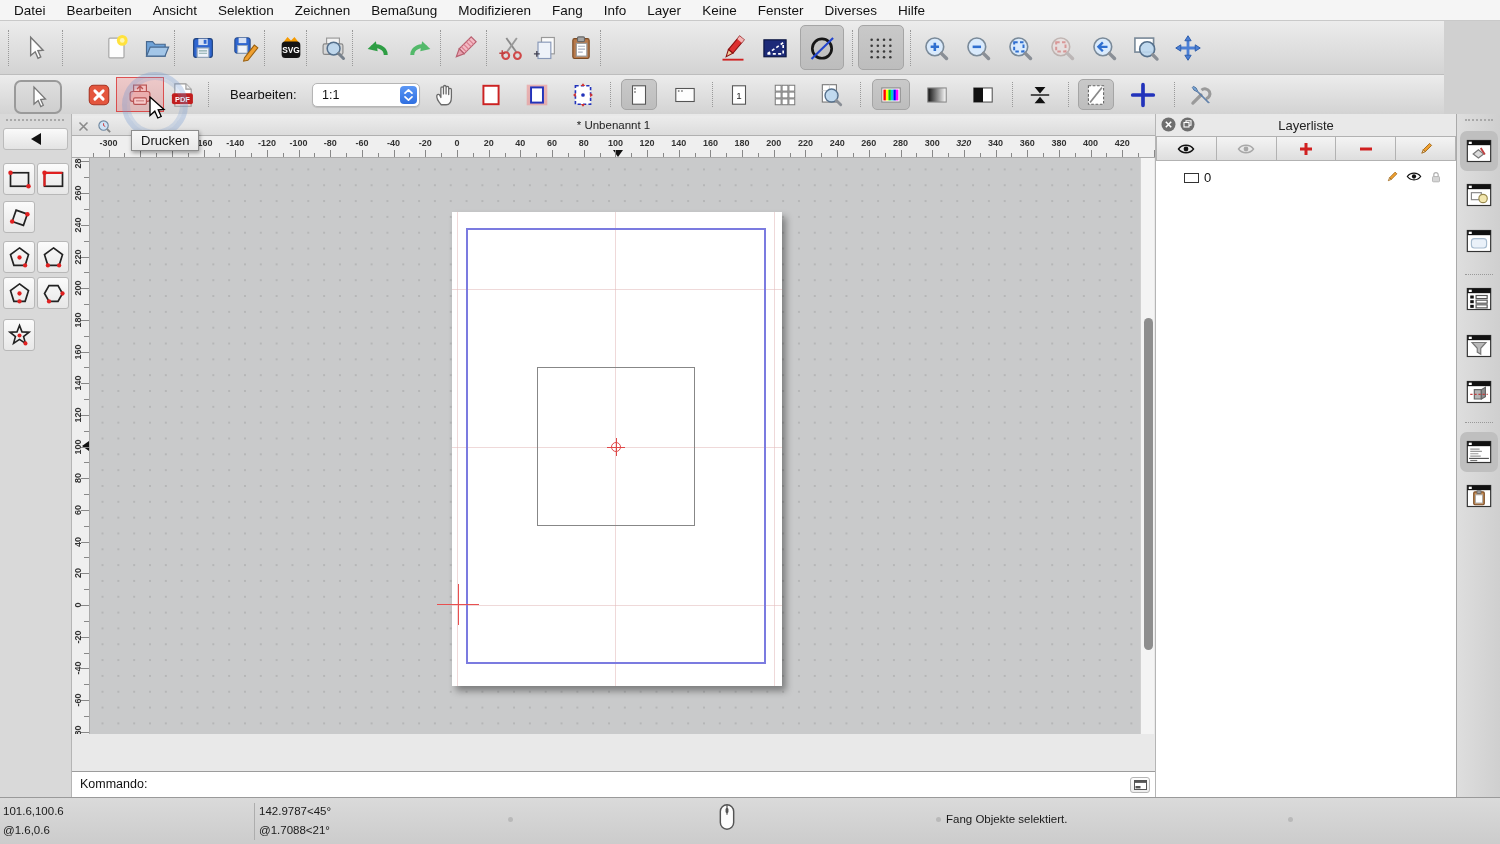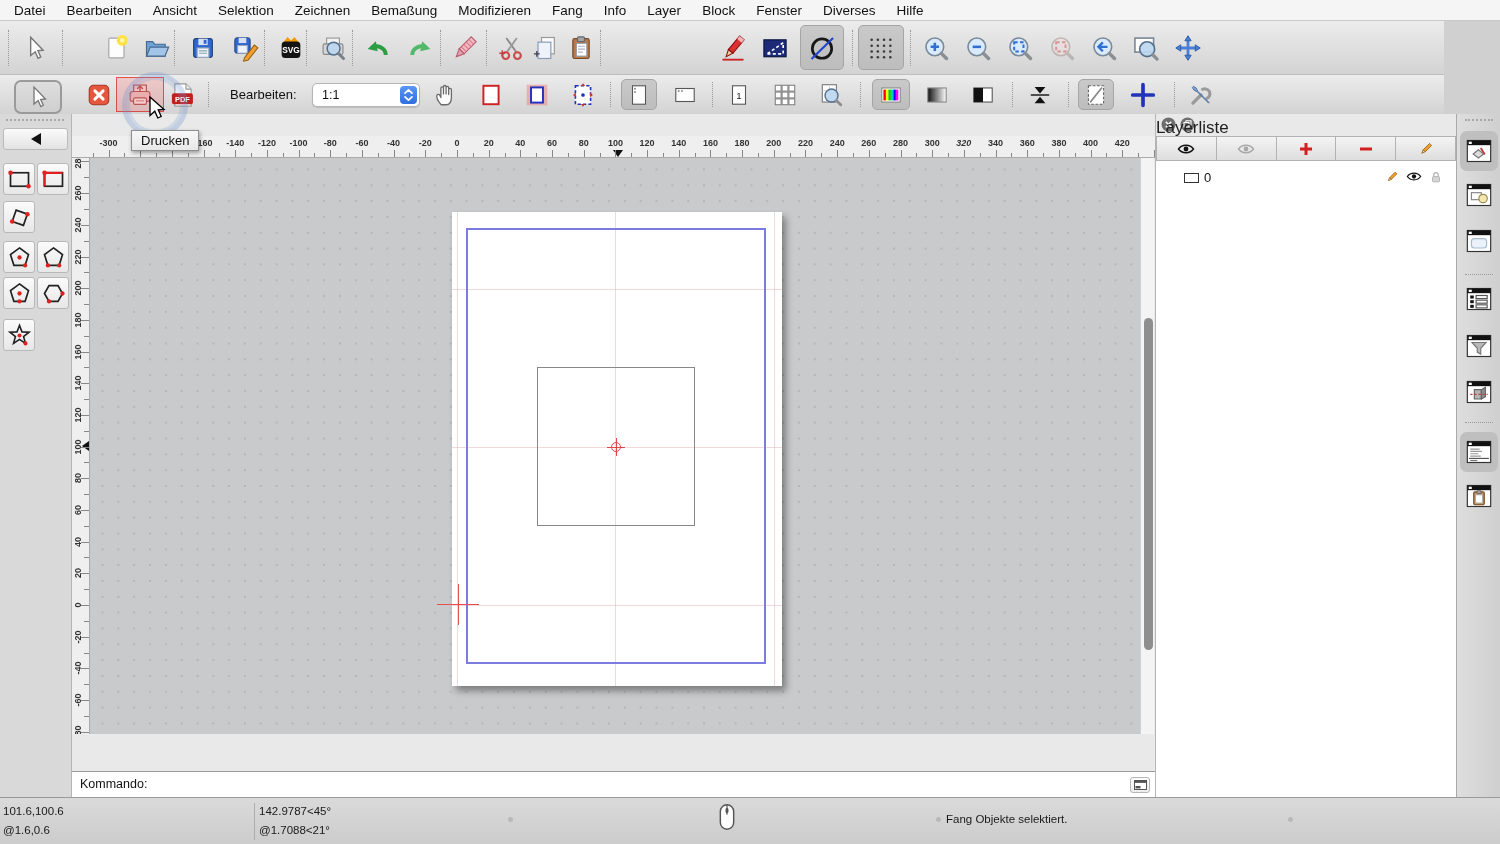--- a/index.html
+++ b/index.html
@@ -78,21 +78,21 @@
   .vthumb{position:absolute;left:2.5px;top:160px;width:9px;height:332px;background:#8e8e8e;border-radius:5px}
   .gridbar{position:absolute;left:0;top:620px;width:1083px;height:17px;background:#fff;border-top:1px solid #c2c2c2;box-sizing:border-box;font-size:12px;color:#111;text-align:right;padding-right:8px;line-height:16px}
   .cmdhist{position:absolute;left:0;top:637px;width:1083px;height:20px;background:#fff;border-top:1px solid #c9c9c9;box-sizing:border-box;font-size:12.5px;color:#2222cc;padding-left:8px;line-height:20px}
   .cmdhist .lbl{font-style:italic}
   .cmdinput{position:absolute;left:0;top:657px;width:1083px;height:26px;background:#fff;border-top:1px solid #9c9c9c;box-sizing:border-box;font-size:12.5px;color:#111;padding-left:8px;line-height:25px}
   .cmdwinbtn{position:absolute;right:5px;top:5px;width:20px;height:16px;background:linear-gradient(#fdfdfd,#ededed);border:1px solid #b5b5b5;border-radius:3px;padding:0;display:flex;align-items:center;justify-content:center}
 
   
   .layerpanel{position:absolute;left:1155px;top:0;width:301px;height:683px;background:#e9e9e9;border-left:1px solid #b5b5b5;box-sizing:border-box}
   .lp-titlebar{position:absolute;left:0;top:0;width:100%;height:22px}
-  .lp-title{position:absolute;left:0;right:0;top:4px;font-size:17px;color:#222}
+  .lp-title{position:absolute;left:0;right:0;top:4px;text-align:center;font-size:13px;color:#222}
   .wbtn{position:absolute;top:3px;width:15px;height:15px;border:none;background:none;padding:0}
   .lp-toolrow{position:absolute;left:0;top:22px;width:100%;height:25px;display:flex}
   .lp-tool{flex:1;background:linear-gradient(#f4f4f4,#dedede);border:1px solid #b2b2b2;border-left:none;display:flex;align-items:center;justify-content:center;padding:0}
   .lp-tool:first-child{border-left:1px solid #b2b2b2}
   .lp-list{position:absolute;left:0;top:47px;width:100%;height:636px;background:#fff}
   .layerrow{position:absolute;left:0;top:7px;width:100%;height:20px}
   .layerrow .lname{position:absolute;left:48px;top:2px;font-size:13px;color:#111}
   .lrect{position:absolute;left:28px;top:5px;width:15px;height:10px;border:1.4px solid #333;box-sizing:border-box}
   .rowicon{position:absolute;top:2px;width:16px;height:16px;border:none;background:none;padding:0}
 
@@ -117,21 +117,21 @@
       <span class="mi">Datei</span>
       <span class="mi">Bearbeiten</span>
       <span class="mi">Ansicht</span>
       <span class="mi">Selektion</span>
       <span class="mi">Zeichnen</span>
       <span class="mi">Bemaßung</span>
       <span class="mi">Modifizieren</span>
       <span class="mi">Fang</span>
       <span class="mi">Info</span>
       <span class="mi">Layer</span>
-      <span class="mi">Block</span>
+      <span class="mi">Keine</span>
       <span class="mi">Fenster</span>
       <span class="mi">Diverses</span>
       <span class="mi">Hilfe</span>
     </div>
 
   <div class="tb tb1">
     <span class="sep1" style="left:8px"></span>
     <button class="tbtn" style="left:16px">
       <svg width="26" height="26" viewBox="0 0 24 24">
           <path d="M8 2 L8 19 L12.2 15.5 L14.8 21.5 L17.3 20.3 L14.7 14.5 L19.5 14 Z" fill="#fdfdfd" stroke="#777" stroke-width="1.3"></path>
@@ -562,20 +562,35 @@
       <button class="shapebtn" style="left:3px;top:205px">
         <svg width="27" height="27" viewBox="0 0 24 24">
             <path d="M12 3 L14.2 8.8 L20.5 9 L15.6 12.9 L17.3 19 L12 15.5 L6.7 19 L8.4 12.9 L3.5 9 L9.8 8.8 Z" fill="none" stroke="#222" stroke-width="1.4"></path>
             <circle cx="12" cy="12" r="1.8" fill="#e02020"></circle>
             <circle cx="17.3" cy="19" r="1.8" fill="#e02020"></circle>
           </svg>
       </button>
     </div>
 
     <div class="docarea">
+      <div class="tabbar">
+        <button class="tabclose">
+          <svg width="13" height="13" viewBox="0 0 13 13">
+              <path d="M2.5 2.5 L10.5 10.5 M10.5 2.5 L2.5 10.5" stroke="#8a8a8a" stroke-width="1.6"></path>
+            </svg>
+        </button>
+        <button class="tabzoom">
+          <svg width="15" height="15" viewBox="0 0 16 16">
+              <circle cx="7" cy="7" r="5" fill="#cfe2f5" stroke="#7088a0" stroke-width="1.2"></circle>
+              <line x1="10.7" y1="10.7" x2="14" y2="14" stroke="#888" stroke-width="2"></line>
+              <path d="M7 4.5 v2.5 l1.8 1" fill="none" stroke="#c33" stroke-width="1"></path>
+            </svg>
+        </button>
+        <div class="tabtitle">* Unbenannt 1</div>
+      </div>
 
       <div class="hruler">
         <span class="hmarker" style="left: 527.934px;"></span>
       <i class="ht" style="left: 2.68px;"></i>
           <i class="ht M" style="left: 18.52px;"></i>
           <b class="hl" style="left: 18.52px;">-300</b>
           <i class="ht" style="left: 34.36px;"></i>
           <i class="ht M" style="left: 50.2px;"></i>
           <b class="hl" style="left: 50.2px;">-200</b>
           <i class="ht" style="left: 66.04px;"></i>

